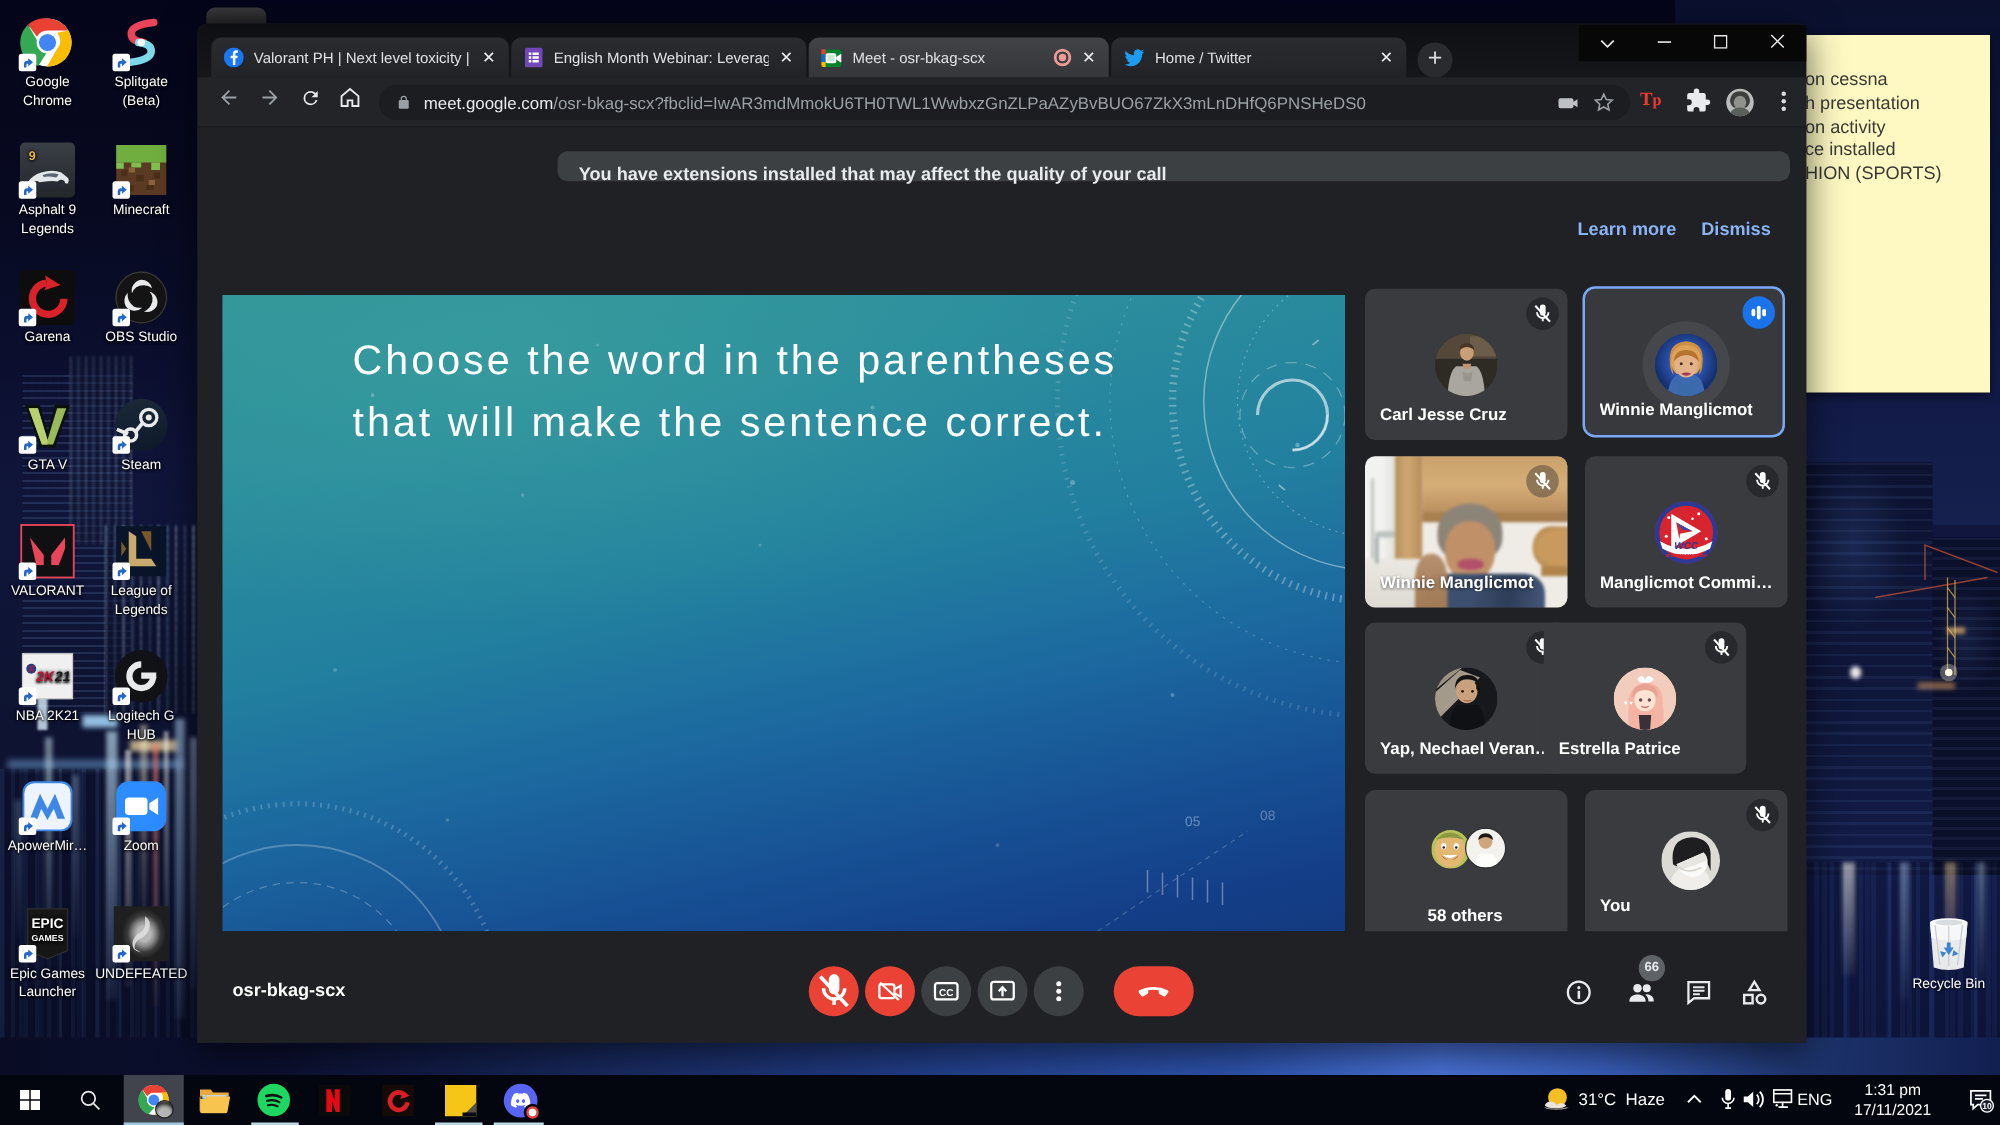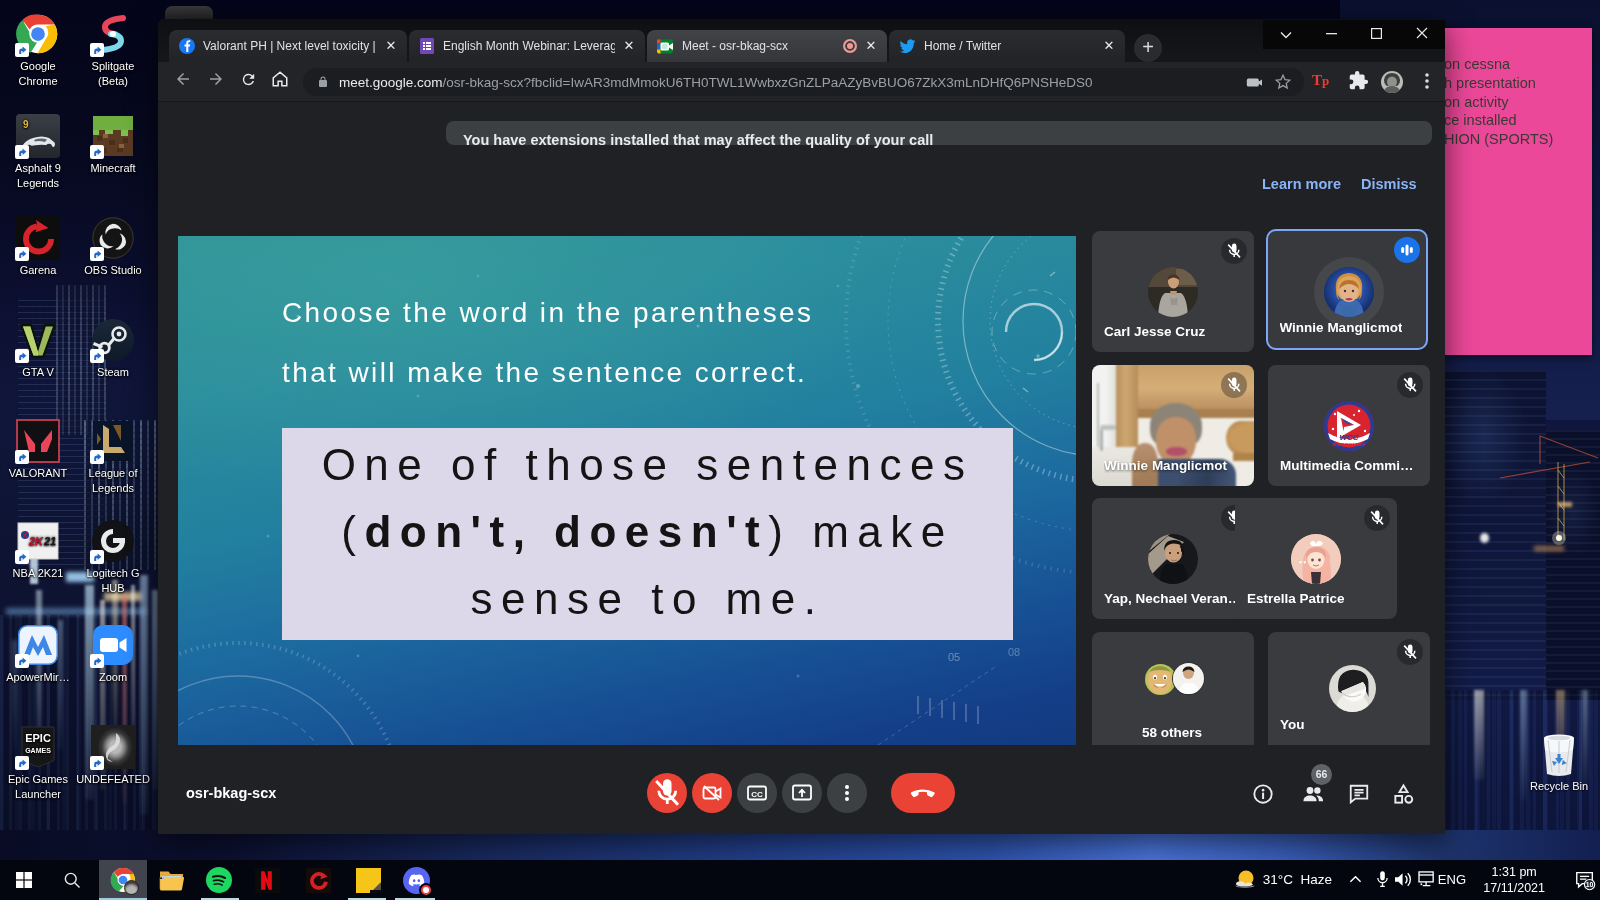--- a/index.html
+++ b/index.html
@@ -15,21 +15,21 @@
 
 #band { position:absolute; left:0; top:830px; width:1600px; height:30px;
   background:linear-gradient(90deg,#090c24 0%,#0c1030 14%,#18295e 30%,#23418e 48%,#2e54ae 62%,#4a74da 72%,#3a60bd 80%,#1e356e 90%,#121f50 100%); }
 
 .dicon { position:absolute; width:76px; text-align:center; color:#fff; font-size:11px; line-height:15px;
   text-shadow:0 1px 2px #000, 0 0 3px #000; }
 .dicon .ic { position:relative; width:44px; height:44px; margin:0 auto 3px; }
 .dicon .sc { position:absolute; left:-1px; bottom:-1px; width:14px; height:14px; background:#fff; border-radius:2px; }
 .dicon .sc svg { position:absolute; left:1.5px; top:1.5px; }
 
-#note { position:absolute; left:1430px; top:28px; width:162px; height:327px; background:#ec4899; box-shadow:0 3px 8px rgba(0,0,0,.5);
+#note { position:absolute; left:1430px; top:28px; width:162px; height:286px; background:#fef9c3; box-shadow:0 3px 8px rgba(0,0,0,.5);
   font-size:14.5px; color:#3a3a34; padding:27px 0 0 14px; line-height:18.8px; }
 
 #bin { position:absolute; left:1499px; top:730px; width:120px; text-align:center; color:#fff; font-size:11px; text-shadow:0 1px 2px #000; }
 
 #win { position:absolute; left:158px; top:19px; width:1287px; height:815px; background:#202124; border-radius:7px 7px 0 0; box-shadow:0 8px 30px rgba(0,0,0,.6); z-index:5; }
 #note { z-index:1; }
 #taskbar { z-index:10; }
 #band { z-index:2; }
 #nub { position:absolute; left:165px; top:6px; width:48px; height:13px; background:linear-gradient(180deg,#39393b,#242426); border-radius:7px 7px 0 0; }
 #tabstrip { position:absolute; left:0; top:0; width:1287px; height:43px; background:linear-gradient(180deg,#0e0f12,#16171a); border-radius:7px 7px 0 0; }
@@ -51,21 +51,21 @@
 .extic { position:absolute; top:8px; width:24px; height:24px; }
 
 #meet { position:absolute; left:0; top:83px; width:1287px; height:732px; background:#202124; }
 .banner { position:absolute; left:288px; width:986px; background:#3c4043; border-radius:8px; color:#e8eaed; font-weight:bold; font-size:14.5px; }
 #ban1 { top:19px; height:24px; line-height:38px; padding-left:17px; }
 #ban1 .lnk { position:absolute; color:#8ab4f8;margin-top:44px; }
 #ban2 { top:72px; height:38px; line-height:38px; }
 
 #slide { position:absolute; left:20px; top:134px; width:898px; height:509px;
   background:radial-gradient(ellipse 90% 70% at 25% 10%, rgba(62,164,160,.5), rgba(62,164,160,0) 60%), linear-gradient(168deg,#309398 0%,#2b8d9d 22%,#22809f 45%,#1c6aa0 62%,#175295 78%,#143f88 92%,#123a80 100%); overflow:hidden; }
-#slide .ttl { position:absolute; left:104px; top:27px; font-size:28px; line-height:60px; color:#fff; letter-spacing:2.4px;margin-top:20px; }
+#slide .ttl { position:absolute; left:104px; top:27px; font-size:33px; line-height:50px; color:#fff; letter-spacing:2.4px; }
 #pbox { position:absolute; left:104px; top:192px; width:731px; height:212px; background:#dcd8e9; color:#141414;
   text-align:center; font-size:44px; line-height:67px; padding-top:3px; letter-spacing:8.5px; }
 
 .tile { position:absolute; width:162px; height:121px; background:#393b3e; border-radius:8px; }
 .tile .nm { position:absolute; left:12px; bottom:13px; color:#fff; font-weight:bold; font-size:13.5px; white-space:nowrap; overflow:hidden; max-width:140px; }
 .tile .mut { position:absolute; right:7px; top:7px; width:26px; height:26px; border-radius:50%; background:rgba(26,27,30,.55); }
 .tile .av { position:absolute; left:56px; top:36px; width:50px; height:50px; border-radius:50%; overflow:hidden; }
 
 #bbar { position:absolute; left:0; top:643px; width:1287px; height:89px; background:#202124; color:#fff; }
 .cbtn { position:absolute; top:28px; width:40px; height:40px; border-radius:50%; background:#3c4043; overflow:hidden; }
@@ -546,21 +546,20 @@
             <circle cx="430" cy="200" r="1.3" opacity=".18"></circle>
           <circle cx="90" cy="300" r="1.6" opacity=".2"></circle>
             <circle cx="680" cy="150" r="2" opacity=".28"></circle>
             <circle cx="760" cy="320" r="1.6" opacity=".25"></circle>
           <circle cx="180" cy="420" r="1.4" opacity=".2"></circle>
             <circle cx="620" cy="440" r="1.5" opacity=".2"></circle>
             <circle cx="860" cy="120" r="1.8" opacity=".3"></circle>
         </g>
       </svg>
       <div class="ttl">Choose the word in the parentheses<br>that will make the sentence correct.</div>
-      <div id="pbox">One of those sentences<br>(<b>don't, doesn't</b>) make<br>sense to me.</div>
     </div>
     <div id="grid">
 
       <div class="tile" style="left:934px; top:129px;">
         <div class="av">
           <svg width="50" height="50" viewBox="0 0 50 50">
             <rect width="50" height="50" fill="#2e2a24"></rect>
             <rect x="0" y="0" width="50" height="20" fill="#53483a"></rect>
             <rect x="28" y="2" width="22" height="16" fill="#6b5d4a"></rect>
             <path d="M10 50 Q11 30 17 26 L33 26 Q39 30 40 50z" fill="#a8a69e"></path>
@@ -644,21 +643,21 @@
             <path d="M4 32 Q25 44 46 32 L44 38 Q25 48 6 38z" fill="#fff"></path>
             <text x="25" y="38.5" font-size="8" font-weight="bold" fill="#2b3a94" text-anchor="middle" font-style="italic">WCC</text>
             <text x="25" y="44.5" font-size="3.6" font-weight="bold" fill="#d8242e" text-anchor="middle">MULTIMEDIA TEAM</text>
             <circle cx="11" cy="13" r="1.2" fill="#fff"></circle>
               <circle cx="35" cy="10" r="1.2" fill="#fff"></circle>
               <circle cx="41" cy="30" r="1.2" fill="#fff"></circle>
               <circle cx="9" cy="28" r="1.2" fill="#fff"></circle>
               <circle cx="30" cy="14" r="1" fill="#fff"></circle>
           </svg>
         </div>
-        <div class="nm">Multimedia Commi…</div>
+        <div class="nm">Manglicmot Commi…</div>
         <div class="mut"><svg width="26" height="26" viewBox="0 0 26 26">
               <use href="#mico"></use>
             </svg></div>
       </div>
 
       <div class="tile" style="left:934px; top:396px;">
         <div class="av">
           <svg width="50" height="50" viewBox="0 0 50 50">
             <rect width="50" height="50" fill="#17181b"></rect>
             <path d="M0 18 L22 0 L8 0 L0 7z" fill="#9a9183"></path>

